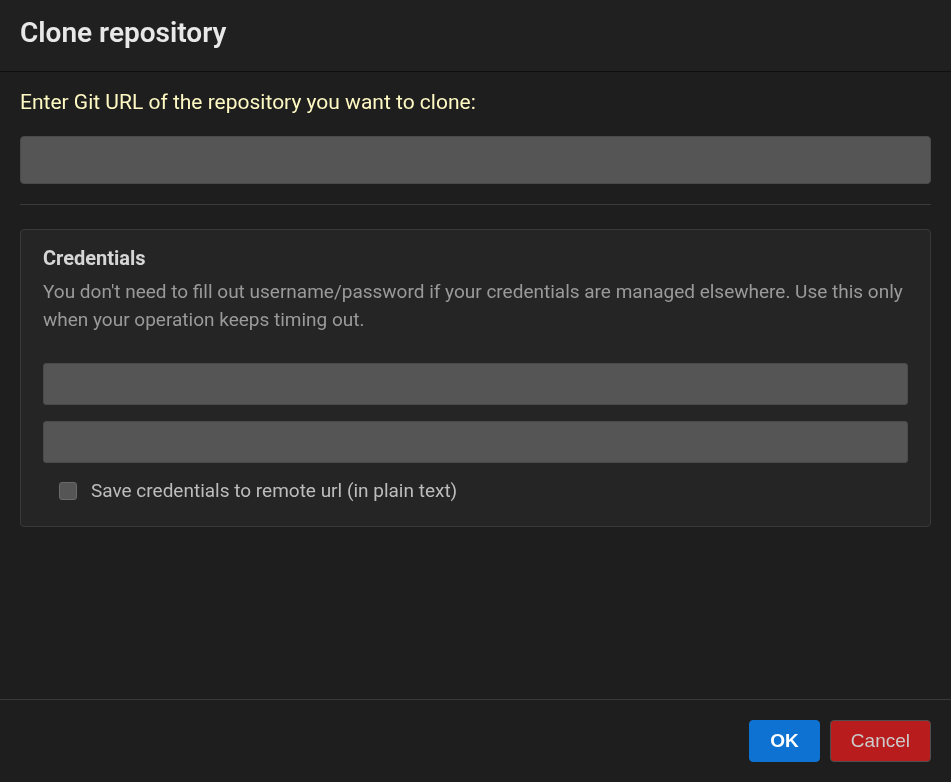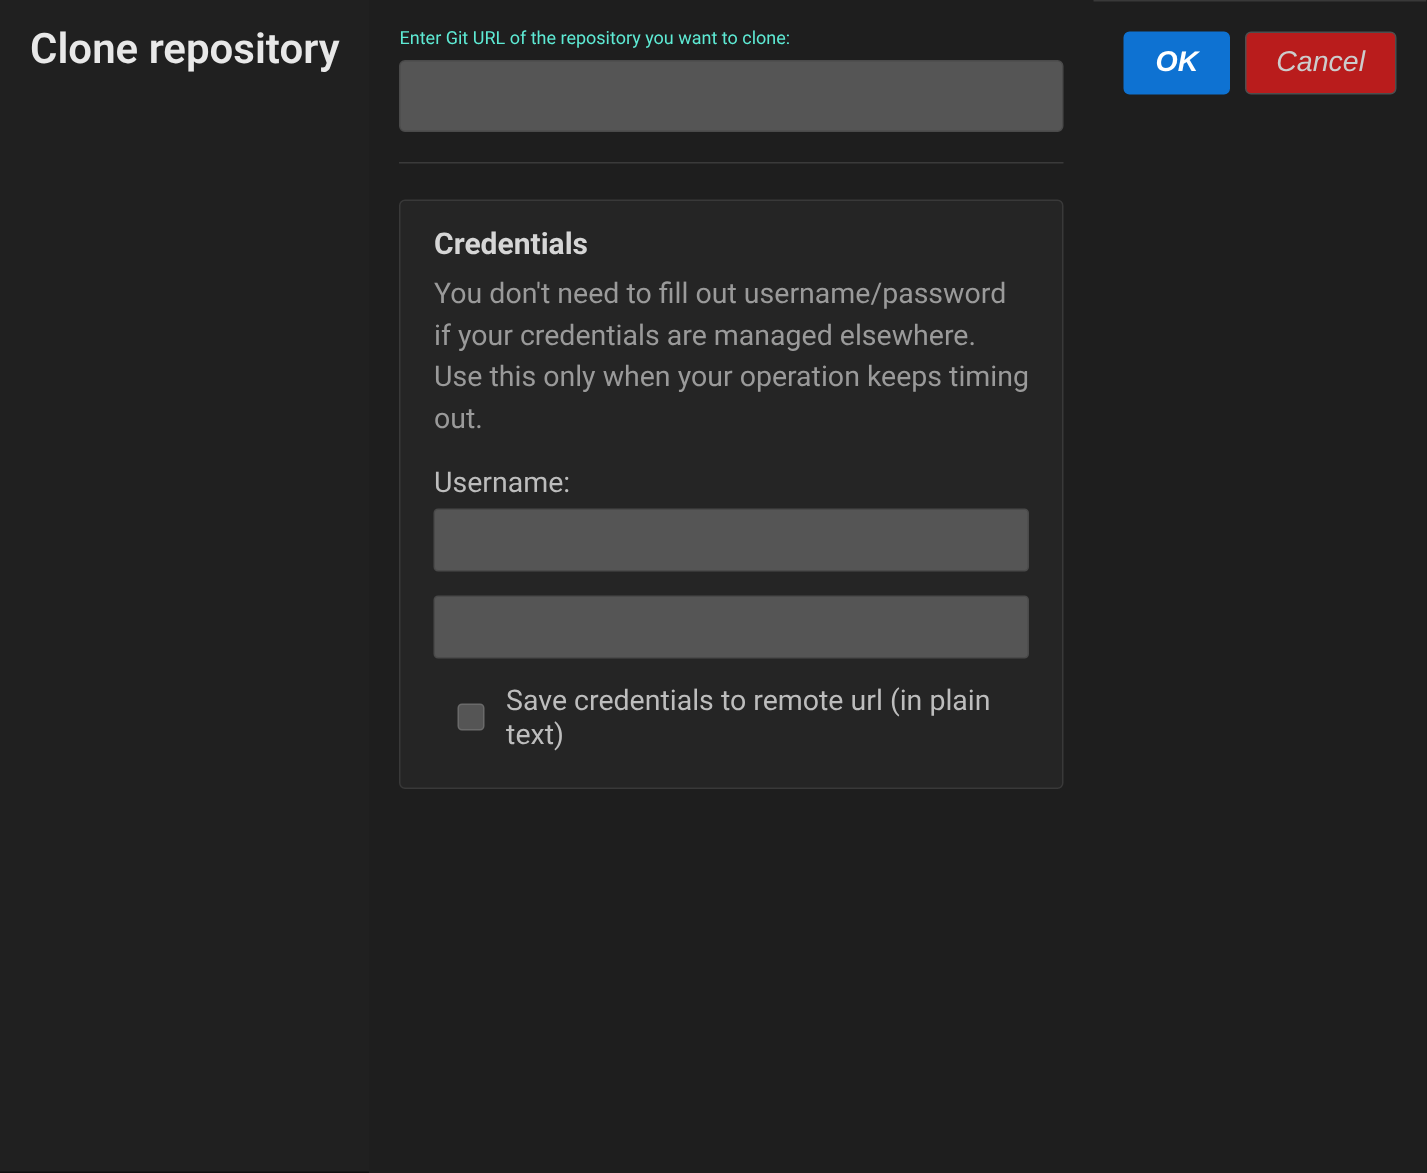--- a/index.html
+++ b/index.html
@@ -12,21 +12,21 @@
       height: 782px;
       background: #1e1e1e;
       font-family: -apple-system, BlinkMacSystemFont, "Segoe UI", Roboto, Helvetica, Arial, sans-serif;
       color: #cccccc;
       overflow: hidden;
     }
     .dialog {
       width: 100%;
       height: 100%;
       display: flex;
-      flex-direction: row;
+      flex-direction: column;
       background: #1e1e1e;
     }
     .dialog-header {
       padding: 16px 20px 22px 20px;
       border-bottom: 1px solid #0f0f0f;
       background: #202020;
     }
     .dialog-title {
       font-size: 28px;
       font-weight: 600;
@@ -34,23 +34,23 @@
     }
     .dialog-body {
       flex: 1;
       padding: 18px 20px 0 20px;
       overflow-y: auto;
     }
     .field-group {
       margin-bottom: 18px;
     }
     .field-label {
-      font-size: 12px;
-      color: #5eead4;
-      margin-bottom: 8px;
+      font-size: 21px;
+      color: #fef9c3;
+      margin-bottom: 22px;
       display: block;
     }
     .text-input {
       width: 100%;
       height: 48px;
       background: #555555;
       border: 1px solid #4a4a4a;
       border-radius: 4px;
       color: #e8e8e8;
       font-size: 18px;
@@ -100,21 +100,21 @@
     .subsection-title {
       font-size: 20px;
       font-weight: 700;
       color: #d6d6d6;
       margin-bottom: 8px;
     }
     .subsection-desc {
       font-size: 19px;
       line-height: 1.45;
       color: #9a9a9a;
-      margin-bottom: 18px;
+      margin-bottom: 30px;
     }
     .sub-field {
       margin-bottom: 16px;
     }
     .sub-label {
       font-size: 19px;
       color: #bdbdbd;
       margin-bottom: 6px;
       display: block;
     }
@@ -179,21 +179,20 @@
       min-width: 64px;
       height: 42px;
       padding: 0 20px;
       border-radius: 4px;
       font-size: 19px;
       cursor: pointer;
       border: 1px solid transparent;
       display: flex;
       align-items: center;
       justify-content: center;
-      font-style: italic;
     }
     .btn-primary {
       background: #0e72d2;
       color: #ffffff;
       font-weight: 600;
       border-color: #0e72d2;
     }
     .btn-secondary {
       background: #b91c1c;
       color: #cccccc;
@@ -217,21 +216,20 @@
     </div>
 
     <div class="divider"></div>
 
     <div class="panel">
       <div class="panel-body">
         <div class="subsection-title">Credentials</div>
         <div class="subsection-desc">You don't need to fill out username/password if your credentials are managed elsewhere. Use this only when your operation keeps timing out.</div>
 
         <div class="sub-field">
-          <label class="sub-label">Username:</label>
           <input type="text" class="sub-input" value="" style="">
         </div>
 
         <div class="sub-field">
           <input type="password" class="sub-input" value="" style="">
         </div>
 
         <div class="checkbox-row">
           <input type="checkbox" class="checkbox" id="savecred" style="">
           <label for="savecred" class="checkbox-label">Save credentials to remote url (in plain text)</label>

